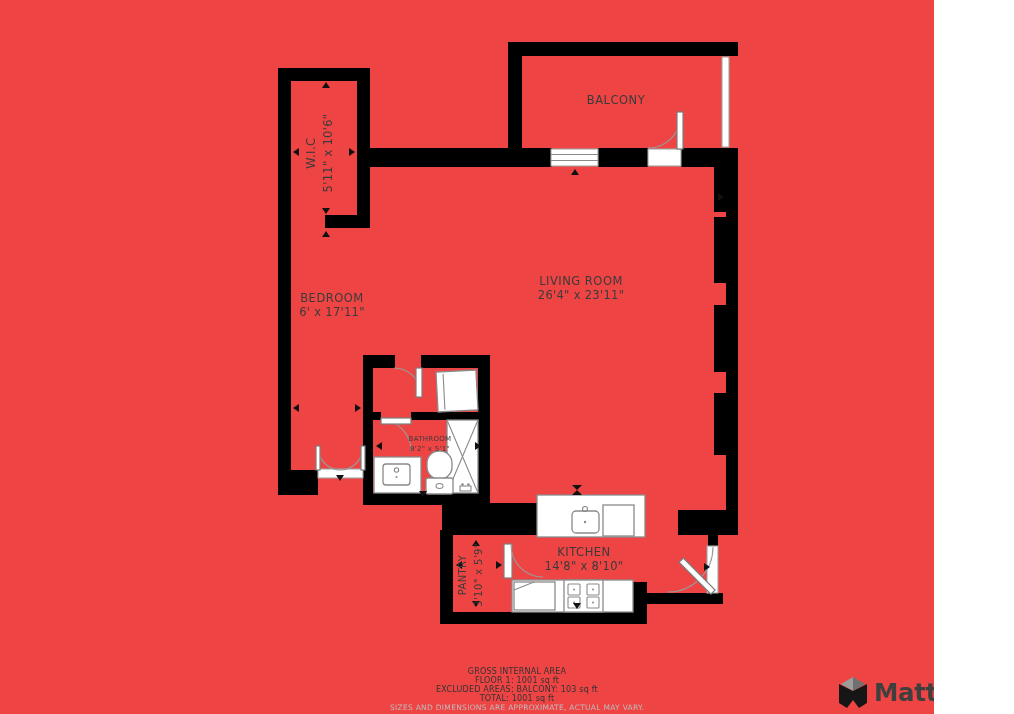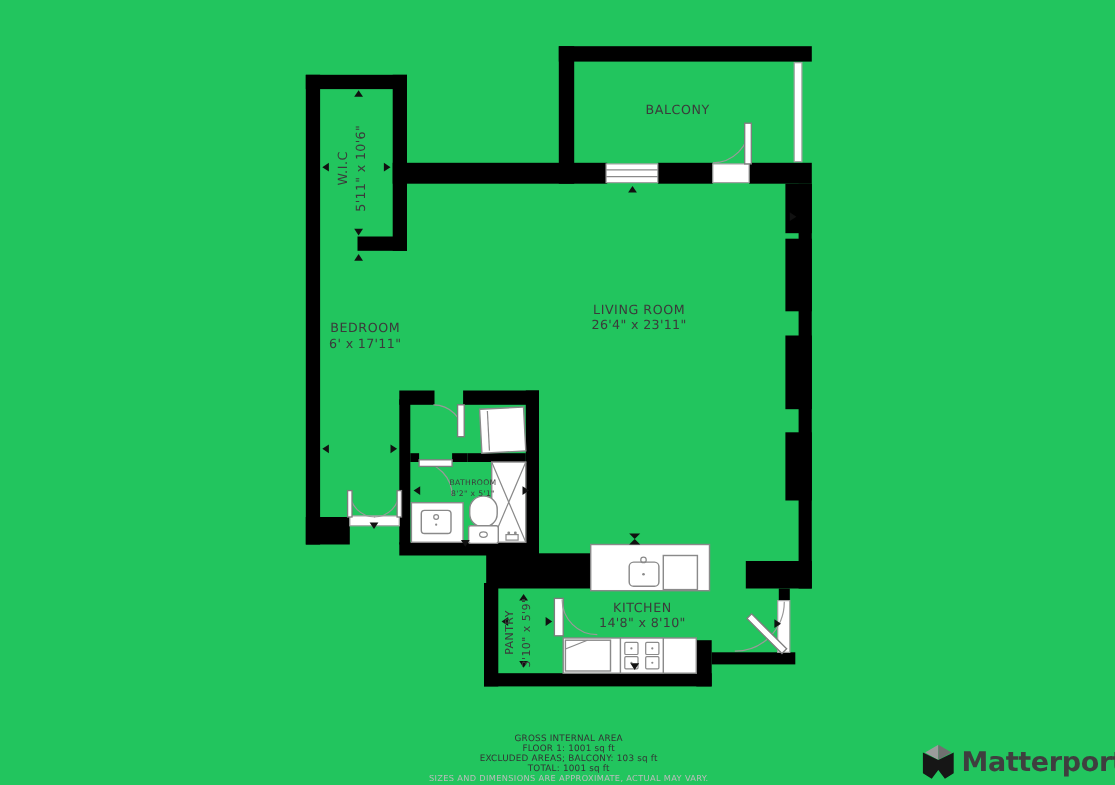--- a/index.html
+++ b/index.html
@@ -1,16 +1,16 @@
 <!DOCTYPE html>
 <html><head>
 <meta charset="utf-8">
 <style>
   html,body{margin:0;padding:0;background:#ffffff;}
-  #stage{position:relative;width:1014px;height:714px;background:#22c55e;overflow:hidden;
+  #stage{position:relative;width:934px;height:714px;background:#ef4444;overflow:hidden;
          font-family:"DejaVu Sans","Liberation Sans",sans-serif;}
   svg{display:block;}
   .wall{fill:#000000;stroke:none;}
   .fix{fill:#ffffff;stroke:#8a8a8a;stroke-width:1.3;}
   .fixline{fill:none;stroke:#8a8a8a;stroke-width:1.1;}
   .door{fill:#ffffff;stroke:#7d7d7d;stroke-width:1.2;}
   .arc{fill:none;stroke:#9a9a9a;stroke-width:1.1;}
   .thresh{fill:#ffffff;stroke:#a2a2a2;stroke-width:1.1;}
   .tick{fill:#111111;}
   .room-label{font-size:11.5px;fill:#3b3b3b;letter-spacing:0.5px;}

